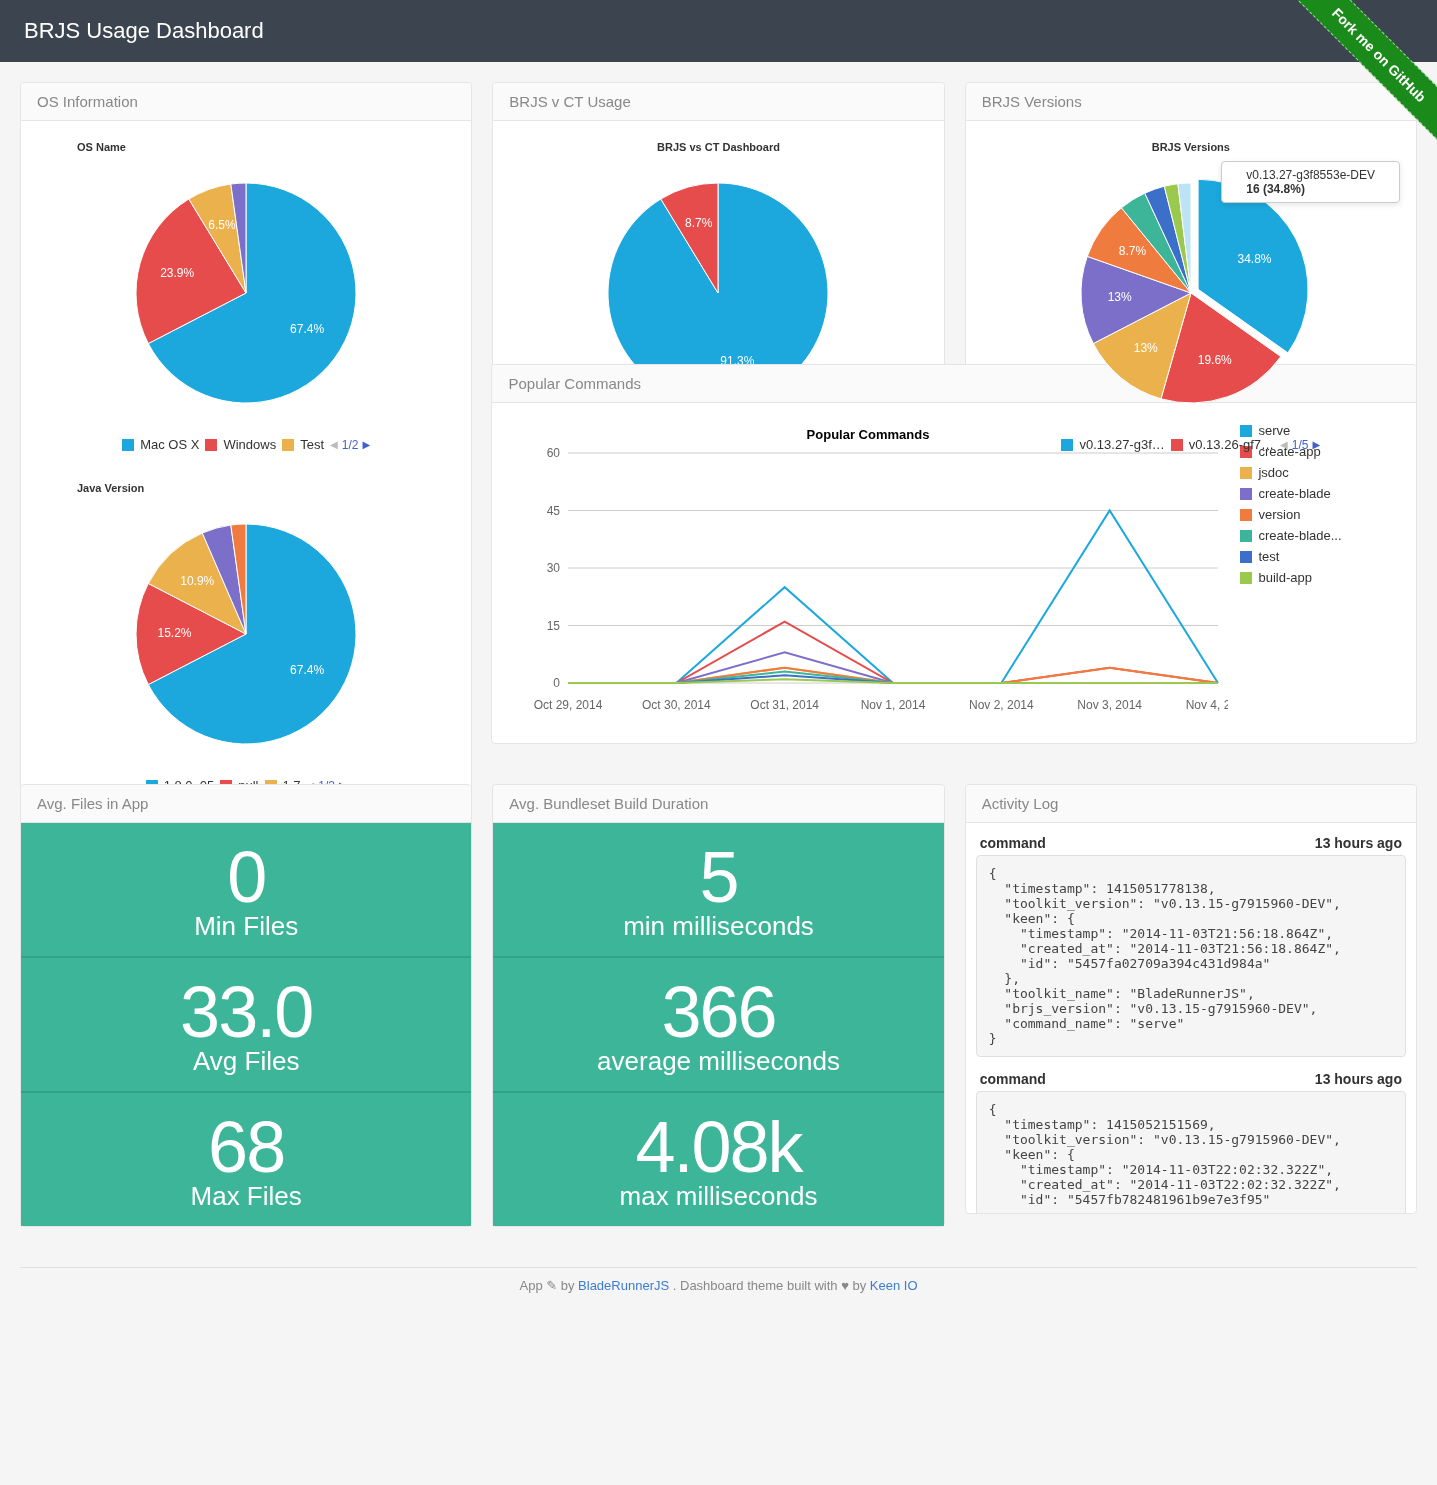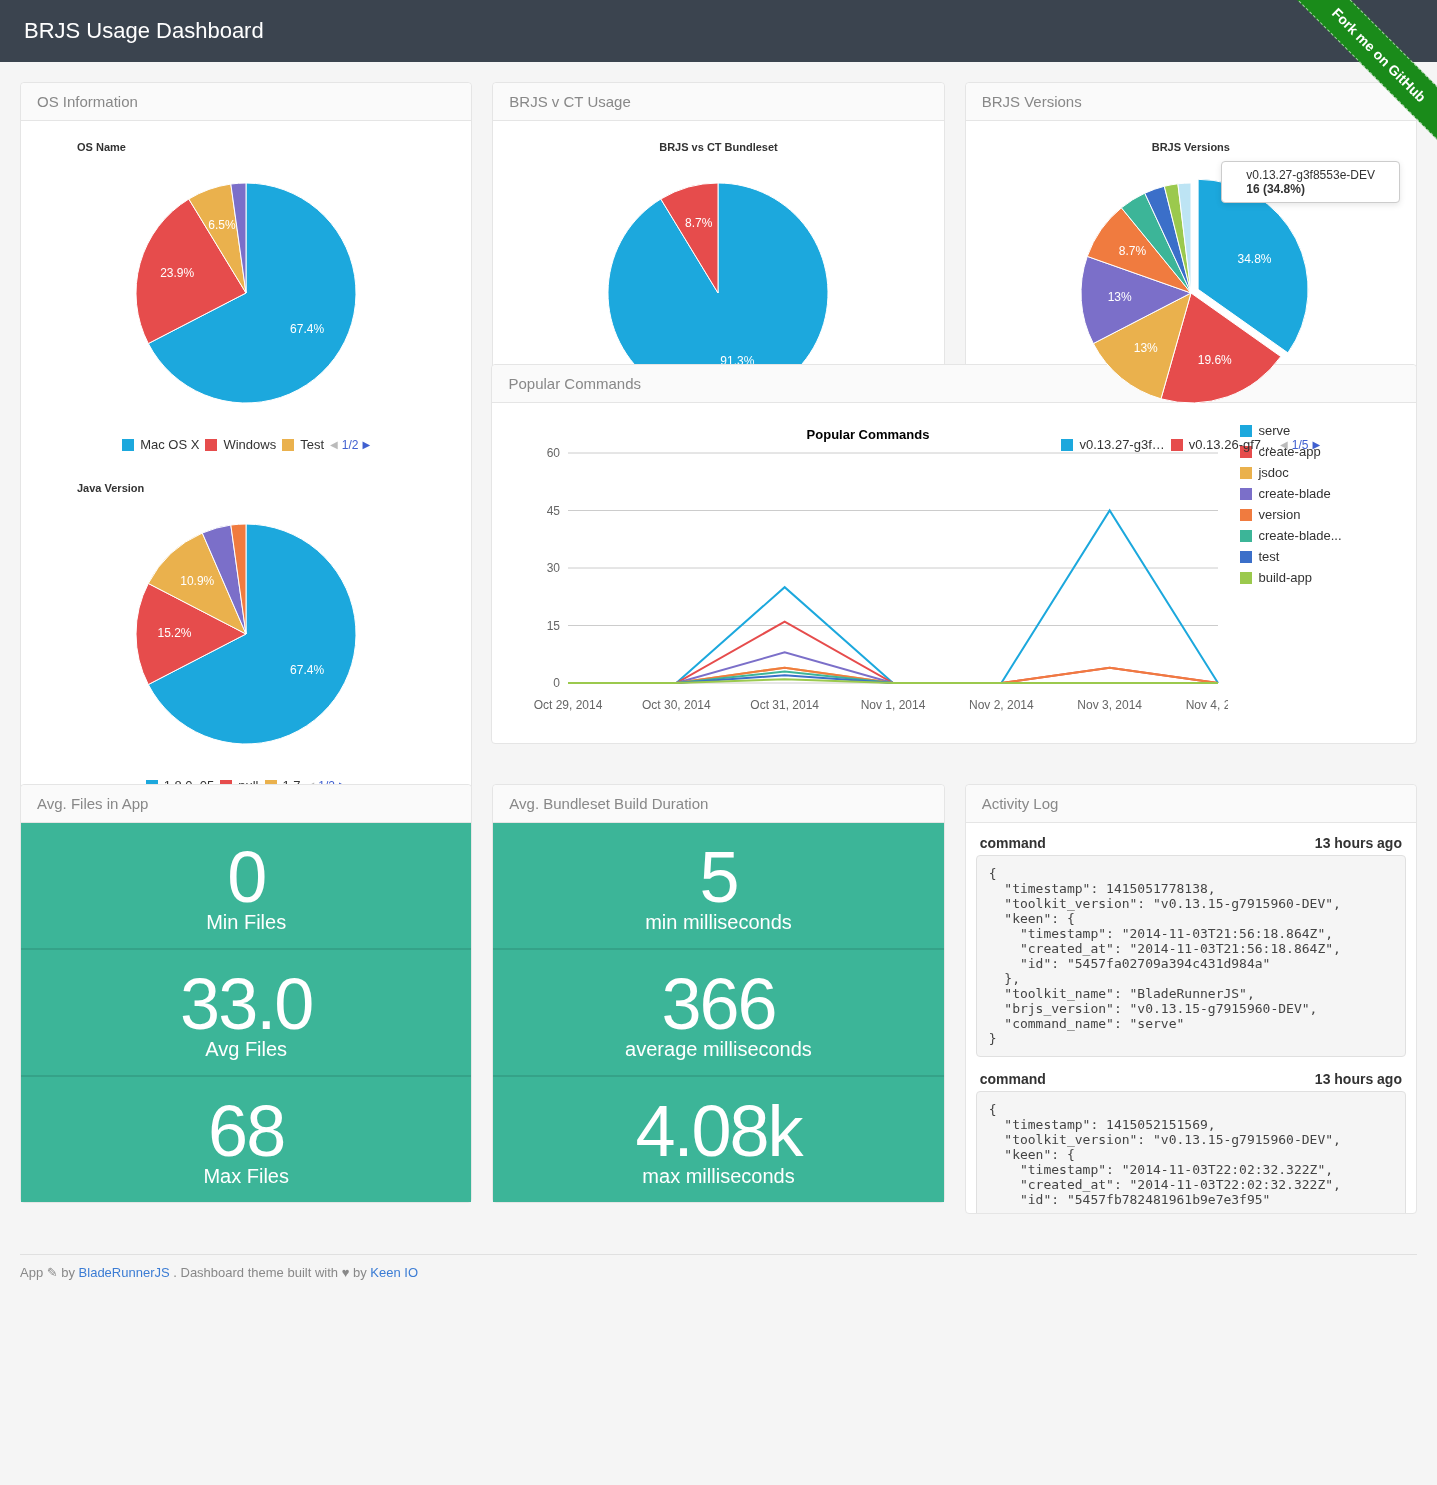--- a/index.html
+++ b/index.html
@@ -70,40 +70,41 @@
   .pager .tri.dis { color: #bbb; }
   .metric-block {
     background: #3cb598;
     color: #fff;
     text-align: center;
     padding: 18px 0 14px;
     border-bottom: 2px solid #35a288;
   }
   .metric-block:last-child { border-bottom: none; }
   .metric-val { font-size: 72px; font-weight: 300; line-height: 1; letter-spacing: -2px;}
-  .metric-label { font-size: 20px; font-weight: 300; margin-top: -2px;}
+  .metric-label { font-size: 26px; font-weight: 300; margin-top: -2px;}
   .activity-entry { margin-bottom: 14px; }
   .activity-head { display: flex; justify-content: space-between; font-weight: bold; font-size: 14px; margin-bottom: 4px; padding: 0 4px;}
   .activity-body {
     background: #f5f5f5;
     border: 1px solid #e0e0e0;
     border-radius: 4px;
     padding: 10px 12px;
     font-family: Menlo, Monaco, Consolas, monospace;
     font-size: 13px;
     white-space: pre;
     color: #444;
     overflow: hidden;
   }
   .footer {
     border-top: 1px solid #e0e0e0;
     margin: 0 20px 14px;
     padding-top: 10px;
     color: #888;
     font-size: 13px;
+    text-align: center;
   }
   .footer a { color: #3b7cd4; text-decoration: none; }
   .tooltip-box {
     position: absolute;
     background: #fff;
     border: 1px solid #ccc;
     border-radius: 4px;
     padding: 6px 24px;
     font-size: 12px;
     box-shadow: 0 2px 6px rgba(0,0,0,0.1);
@@ -199,21 +200,21 @@
             </div>
         </div>
       </div>
     </div>
 
     <div class="col" style="flex:1">
       <div class="card">
         <div class="card-header">BRJS v CT Usage</div>
         <div class="card-body">
           <div id="pie-brjs_vs_ct" class="chart-wrap">
-              <div class="chart-title center">BRJS vs CT Bundleset</div>
+              <div class="chart-title center">BRJS vs CT Dashboard</div>
               <svg width="280" height="260">
                 <path d="M140,130 L140,20 A110,110 0 1 1 82.8200923117218,36.029482513077625 Z" fill="#1ca8dd" stroke="#fff" stroke-width="1"></path>
                 <text x="159.29987305392552" y="198.845950498939" fill="#fff" font-size="12" text-anchor="middle" dominant-baseline="middle">91.3%</text>
                 <path d="M140,130 L82.8200923117218,36.029482513077625 A110,110 0 0 1 139.9999999999999,20 Z" fill="#e64c4c" stroke="#fff" stroke-width="1"></path>
                 <text x="120.70012694607445" y="61.15404950106101" fill="#fff" font-size="12" text-anchor="middle" dominant-baseline="middle">8.7%</text>
               </svg>
               <div class="legend">
                 <div class="legend-item">
                   <span class="swatch" style="background:#1ca8dd"></span>
                   <span>BladeRunnerJS</span>

